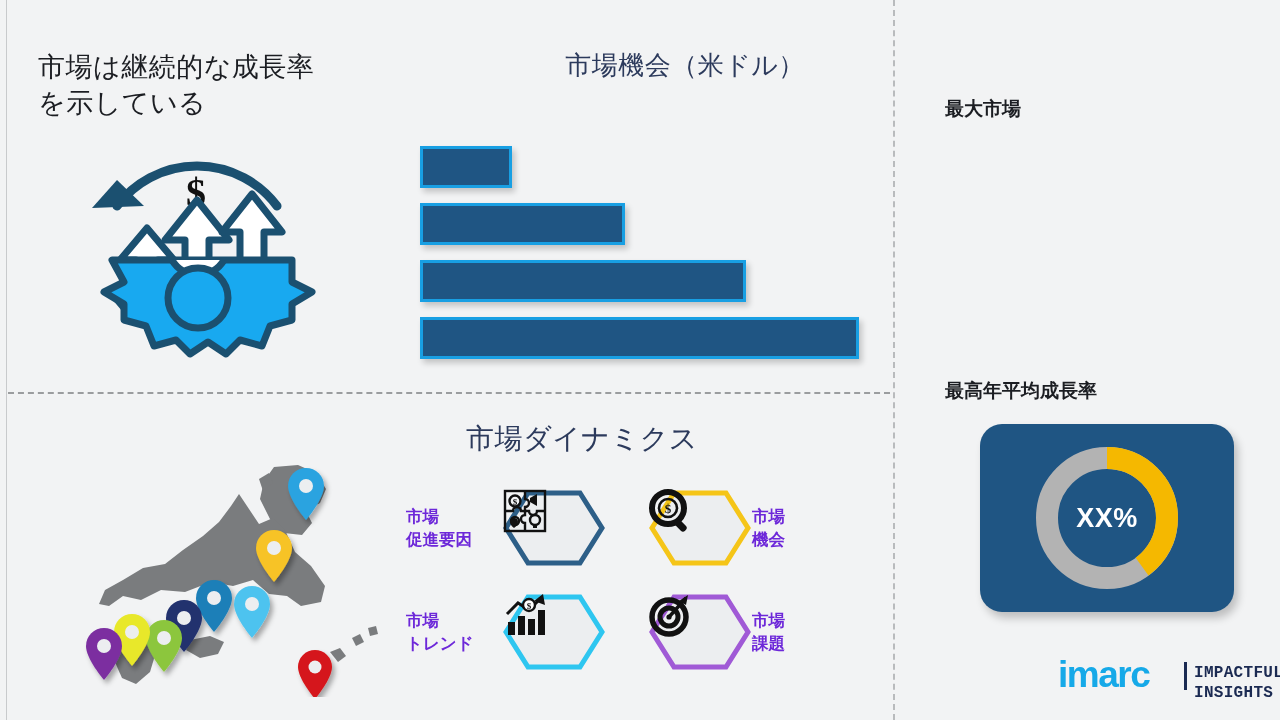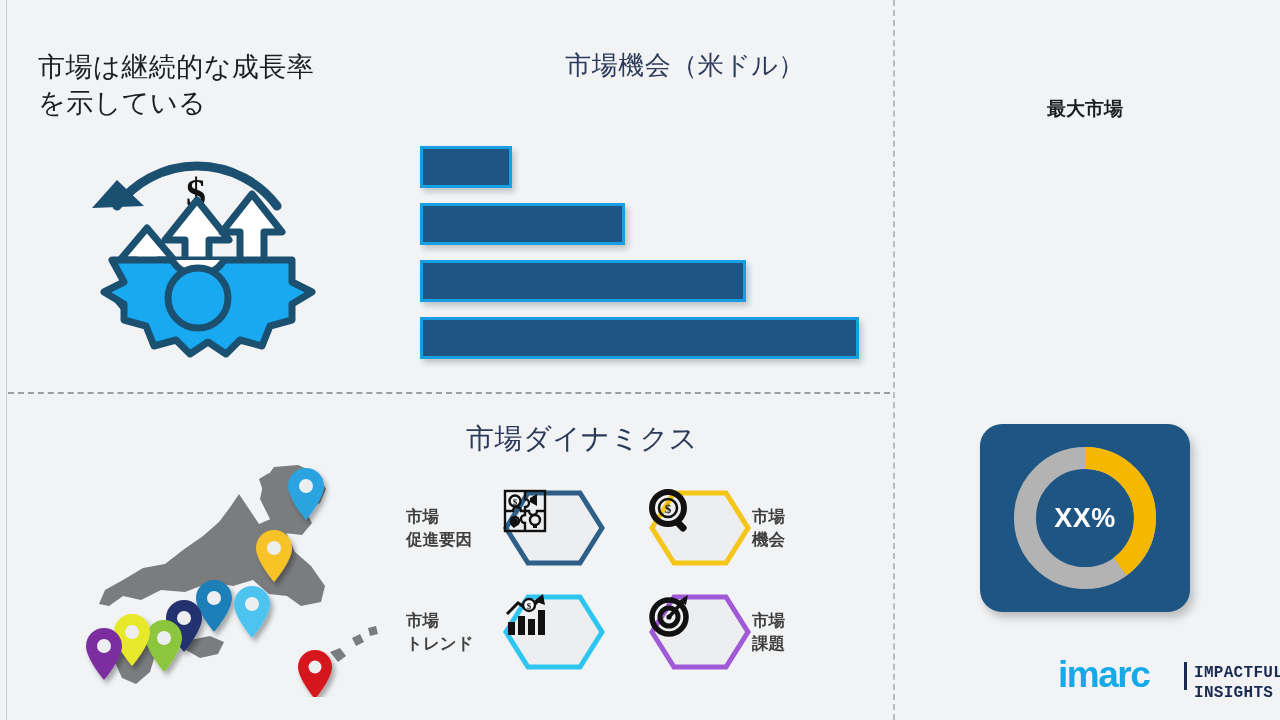--- a/index.html
+++ b/index.html
@@ -44,21 +44,21 @@
   }
   #h-regional{
     left:150px;top:420px;width:260px;
     font-size:28px;color:#2c3a5c;
   }
   #h-dynamics{
     left:466px;top:420px;width:360px;
     font-size:28px;color:#2c3a5c;
   }
   .r-heading{
-    position:absolute;width:280px;text-align:center;
+    position:absolute;width:280px;text-align:left;
     font-size:19px;font-weight:bold;color:#1b1d22;
   }
   #h-largest{left:945px;top:96px;}
   #h-cagr{left:945px;top:378px;}
 
   
   #growth-icon{position:absolute;left:72px;top:128px;width:250px;height:240px;}
 
   
   .bars{position:absolute;left:420px;top:146px;width:460px;height:212px;}
@@ -74,40 +74,40 @@
   .bar.b2{top:114px;}
   .bar.b3{top:171px;}
 
   
   .donut-card{
     position:absolute;width:210px;height:188px;
     background:#1f5583;border-radius:22px;
     box-shadow:4px 6px 9px rgba(0,0,0,.22);
   }
   #donut-card-largest{left:980px;top:140px;}
-  #donut-card-cagr{left:980px;top:424px;}
+  #donut-card-cagr{left:980px;top:424px;padding-left:44px;}
   .donut-wrap{position:absolute;left:50%;top:50%;transform:translate(-50%,-50%);width:160px;height:160px;}
   .donut-label{
     position:absolute;left:0;top:0;width:100%;height:100%;
     display:flex;align-items:center;justify-content:center;
     color:#ffffff;font-weight:bold;font-size:27px;letter-spacing:.5px;
   }
 
   
   #japan-map{position:absolute;left:62px;top:462px;width:320px;height:235px;}
 
   
   .dyn-item{position:absolute;width:200px;height:80px;}
   .dyn-r0{top:488px;}
   .dyn-r1{top:592px;}
   .dyn-c0{left:406px;}
   .dyn-c1{left:648px;}
   .dyn-label{
     position:absolute;top:50%;transform:translateY(-50%);
-    font-size:16.5px;font-weight:bold;color:#404040;
+    font-size:16.5px;font-weight:bold;color:#6d28d9;
     line-height:1.42;white-space:pre-line;
   }
   .dyn-c0 .dyn-label{left:0;width:96px;text-align:left;}
   .dyn-c1 .dyn-label{right:0;width:96px;text-align:left;}
   .hexwrap{position:absolute;top:0;width:104px;height:80px;}
   .dyn-c0 .hexwrap{right:0;}
   .dyn-c1 .hexwrap{left:0;}
   .hexwrap svg{position:absolute;left:0;top:0;}
   .hex-glyph{
     position:absolute;left:0;top:0;width:104px;height:80px;
@@ -325,20 +325,21 @@
         </svg>
       </div>
     </div>
     <div class="dyn-label">市場
 課題</div>
   </div>
 
   <div class="r-heading" id="h-largest">最大市場</div>
 
 
+  <div class="r-heading" id="h-cagr">最高年平均成長率</div>
 
   <div class="donut-card" id="donut-card-cagr">
     <div class="donut-wrap">
       <svg width="160" height="160" viewBox="0 0 160 160">
         <circle id="cg-track" cx="80" cy="80" r="60" fill="none" stroke-width="22" stroke="#b3b3b3"></circle>
         <circle id="cg-arc" cx="80" cy="80" r="60" fill="none" stroke-width="22" transform="rotate(-90 80 80)" stroke="#f5b800" stroke-dasharray="150.79644737231007 376.99111843077515"></circle>
       </svg>
       <div class="donut-label">XX%</div>
     </div>
   </div>

